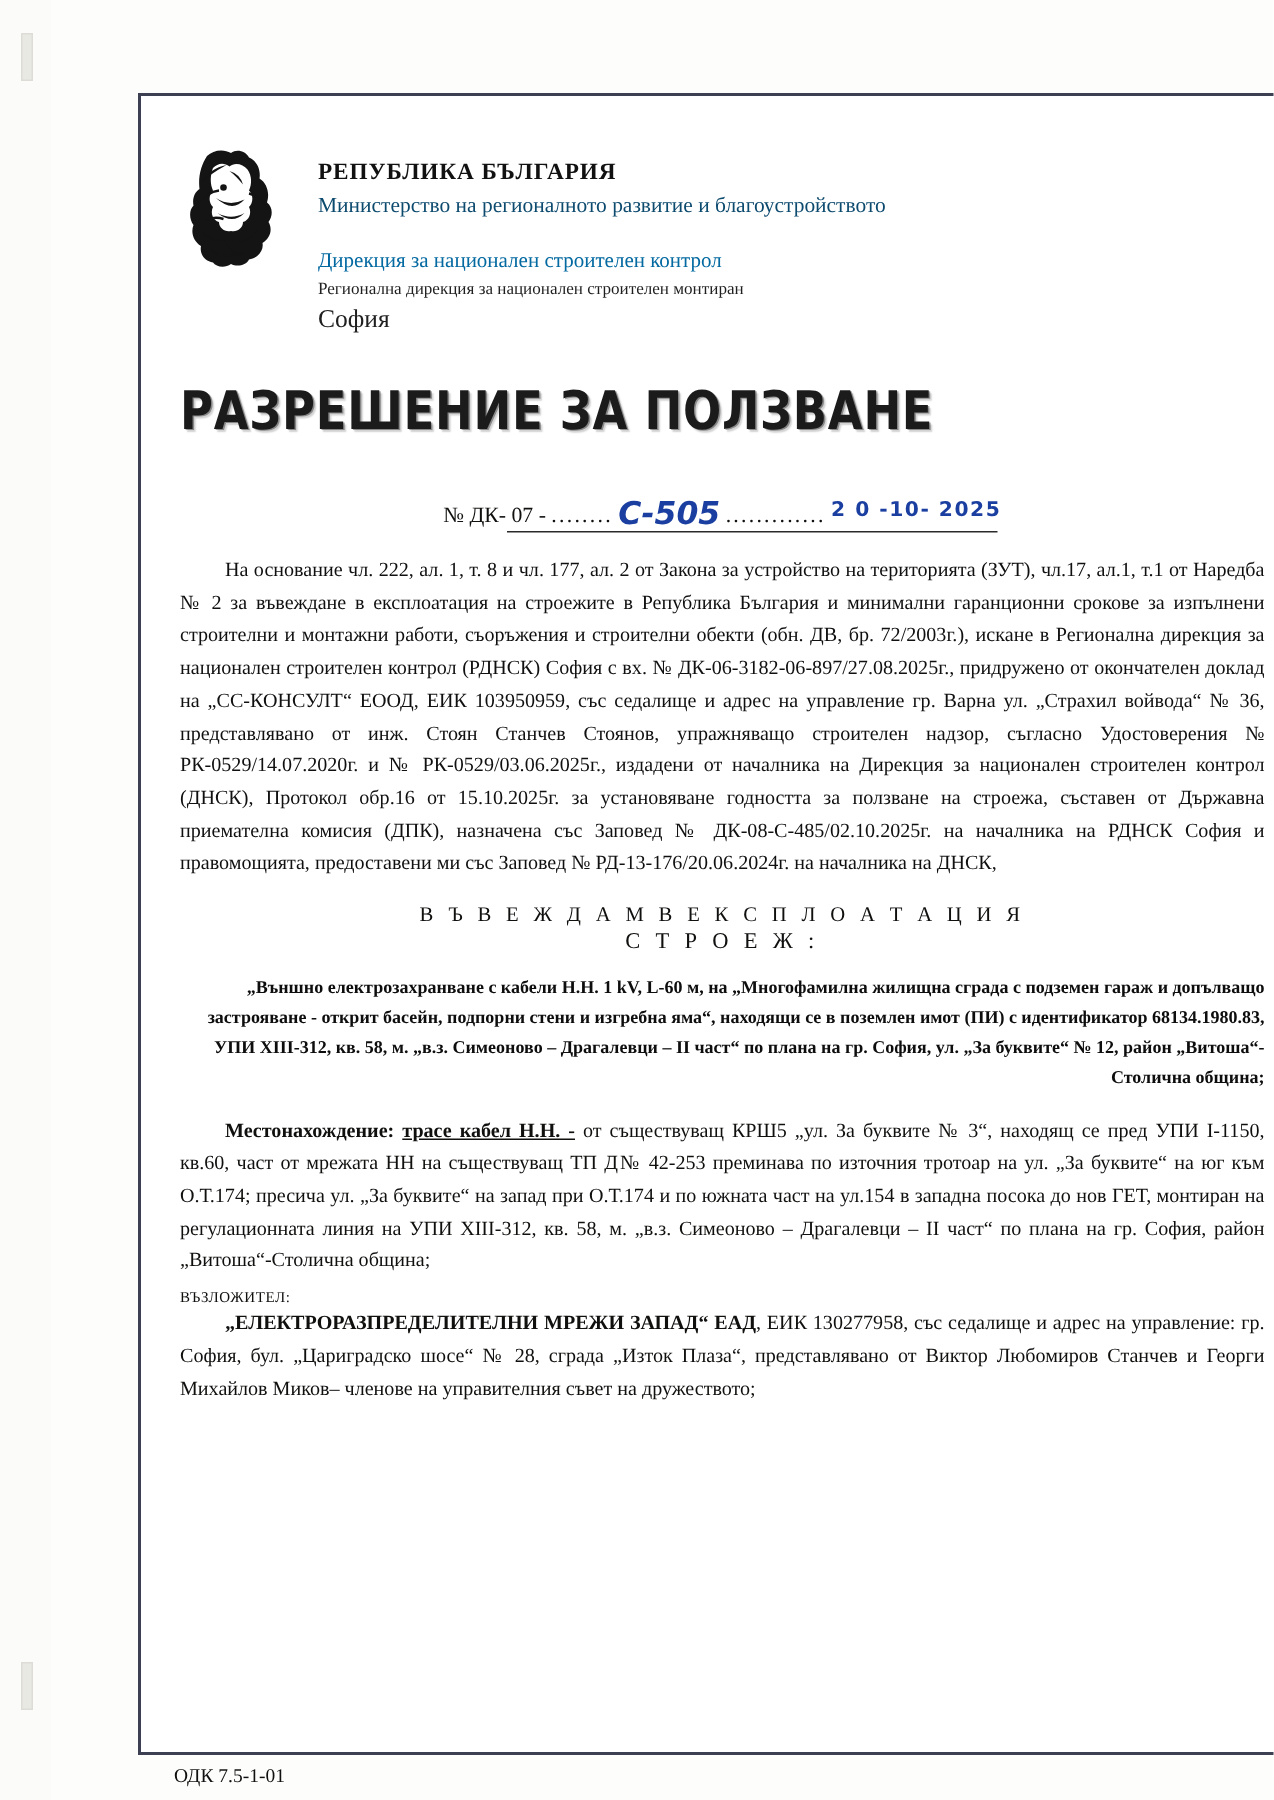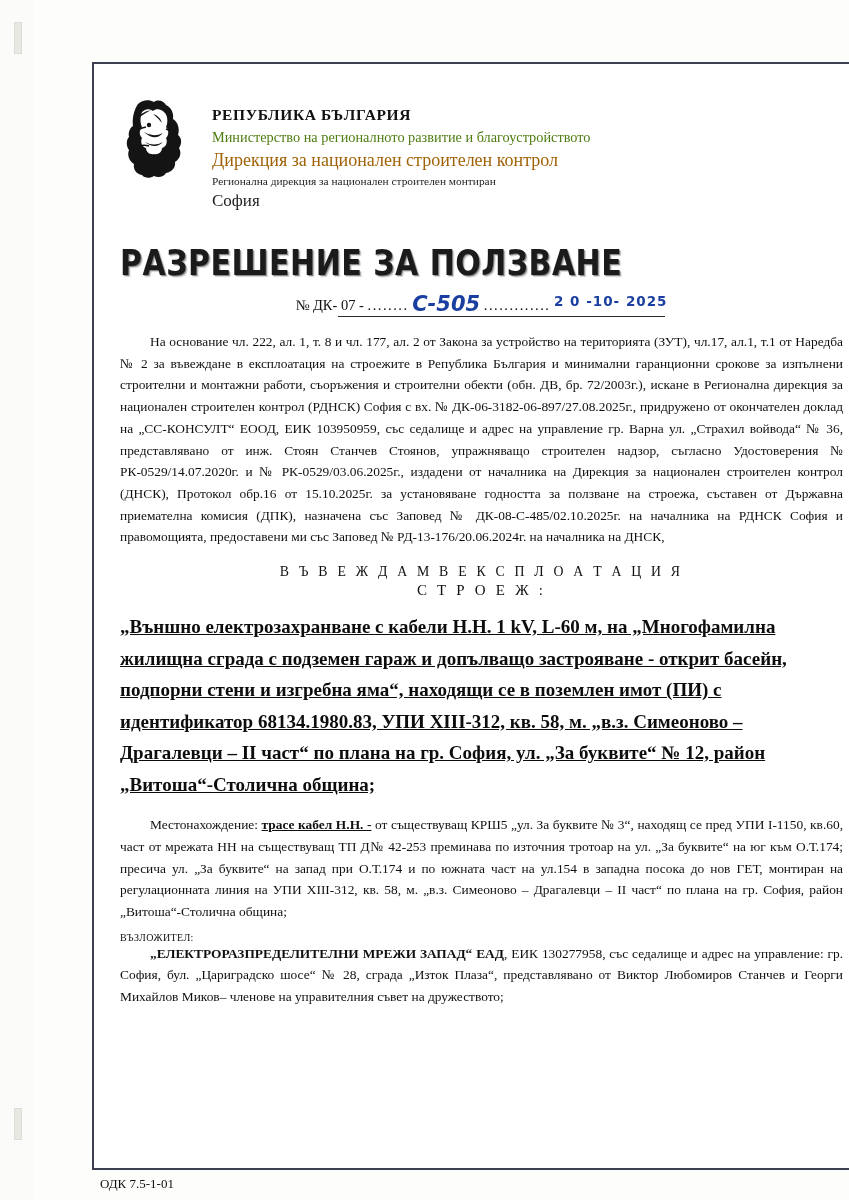--- a/index.html
+++ b/index.html
@@ -80,26 +80,26 @@
   }
   .h-line1 {
     font-size: 15.5px;
     font-weight: bold;
     letter-spacing: 0.6px;
     color: #111;
     margin-bottom: 5px;
   }
   .h-line2 {
     font-size: 14.3px;
-    color: #4d7c0f;
-    margin-bottom: 4px;
+    color: #0c4a6e;
+    margin-bottom: 21px;
   }
   .h-line3 {
-    font-size: 18px;
-    color: #a16207;
+    font-size: 14px;
+    color: #0369a1;
     margin-bottom: 4px;
   }
   .h-line4 {
     font-size: 11.4px;
     color: #1f1f1f;
     margin-bottom: 4px;
   }
   .h-line5 {
     font-size: 17px;
     color: #1f1f1f;
@@ -118,20 +118,21 @@
     font-size: 30px;
     font-weight: bold;
     letter-spacing: 0.5px;
     color: #1b1b1b;
     transform: scaleY(1.18);
     text-shadow: 1px 1px 0 rgba(0,0,0,0.35), 2px 2px 1px rgba(0,0,0,0.18);
   }
 
   
   .numline {
+    margin-top: 26px;
     text-align: center;
     font-size: 14.5px;
     position: relative;
     height: 30px;
   }
   .numline .label {
     font-family: "Liberation Serif", serif;
     font-size: 14.5px;
   }
   .dots {
@@ -182,36 +183,35 @@
   }
   .center-head2 {
     text-align: center;
     margin-top: 2px;
     font-size: 15px;
     letter-spacing: 3.2px;
   }
 
   .bold-block {
     margin-top: 12px;
-    font-size: 19px;
+    font-size: 12px;
     font-weight: bold;
     line-height: 1.66;
-    text-align: left;
+    text-align: right;
     color: #0d0d0d;
-    text-decoration: underline;
   }
 
   .loc-block {
     margin-top: 14px;
     font-size: 13.4px;
     line-height: 1.62;
     text-align: justify;
   }
   .loc-block .lead {
-    font-weight: normal;
+    font-weight: bold;
     text-indent: 0;
   }
   .loc-block .uline {
     font-weight: bold;
     text-decoration: underline;
   }
   .loc-block p { margin: 0; text-indent: 30px; }
 
   .section-label {
     margin-top: 9px;
@@ -225,21 +225,21 @@
     font-size: 13.4px;
     line-height: 1.62;
     text-align: justify;
   }
   .assignor p { margin: 0; text-indent: 30px; }
   .assignor .strong { font-weight: bold; }
 
   
   .footer {
     position: absolute;
-    left: 100px;
+    left: 116px;
     top: 1176px;
     font-size: 13px;
     font-family: "Liberation Serif", serif;
     color: #111;
   }
 </style>
 </head>
 <body>
 
 <div class="page">

